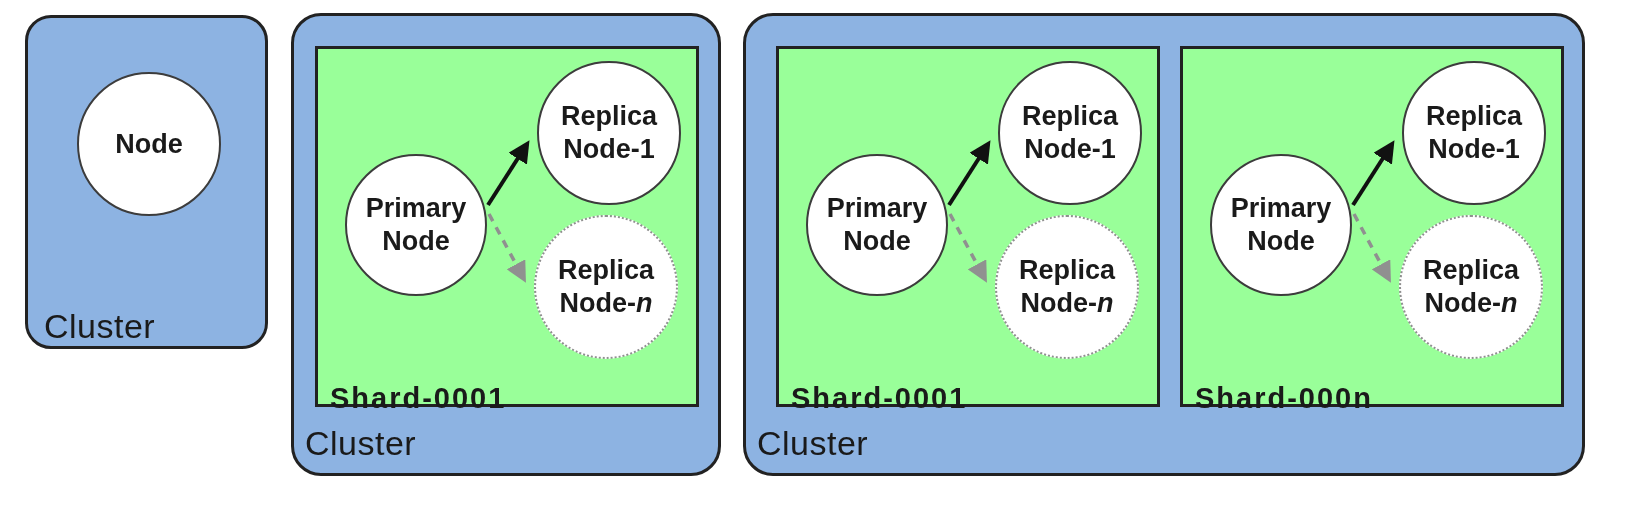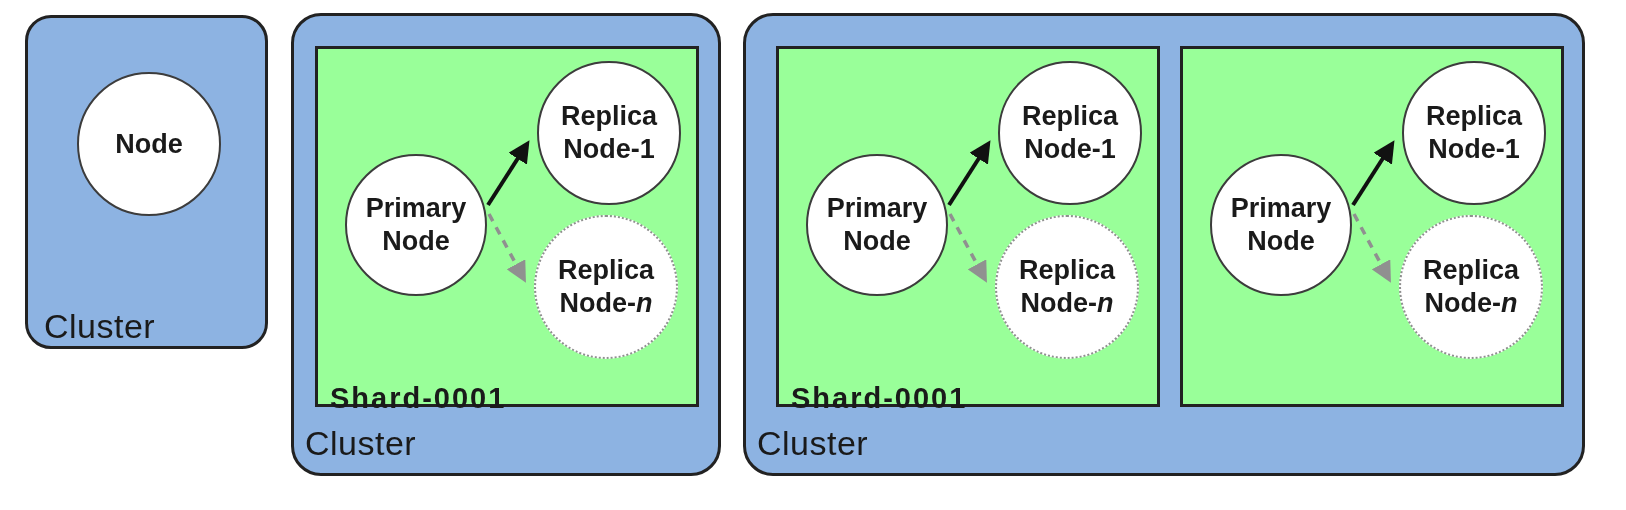--- a/index.html
+++ b/index.html
@@ -135,18 +135,19 @@
         <span class="cline">Node-1</span>
       </div>
       <div class="circle replica-n dotted-border">
         <span class="cline">Replica</span>
         <span class="cline"><span>Node-</span><i>n</i></span>
       </div>
       <svg class="arrows" viewBox="0 0 384 361">
         <line class="arrow-solid" x1="170" y1="156" x2="202" y2="106" marker-end="url(#ah-solid)"></line>
         <line class="arrow-dash" x1="171" y1="165" x2="200" y2="219" marker-end="url(#ah-dash)"></line>
       </svg>
+      <div class="shard-label">Shard-000n</div>
     </div>
 
     <div class="cluster-label">Cluster</div>
   </div>
 
 </div>
 
 </body></html>

